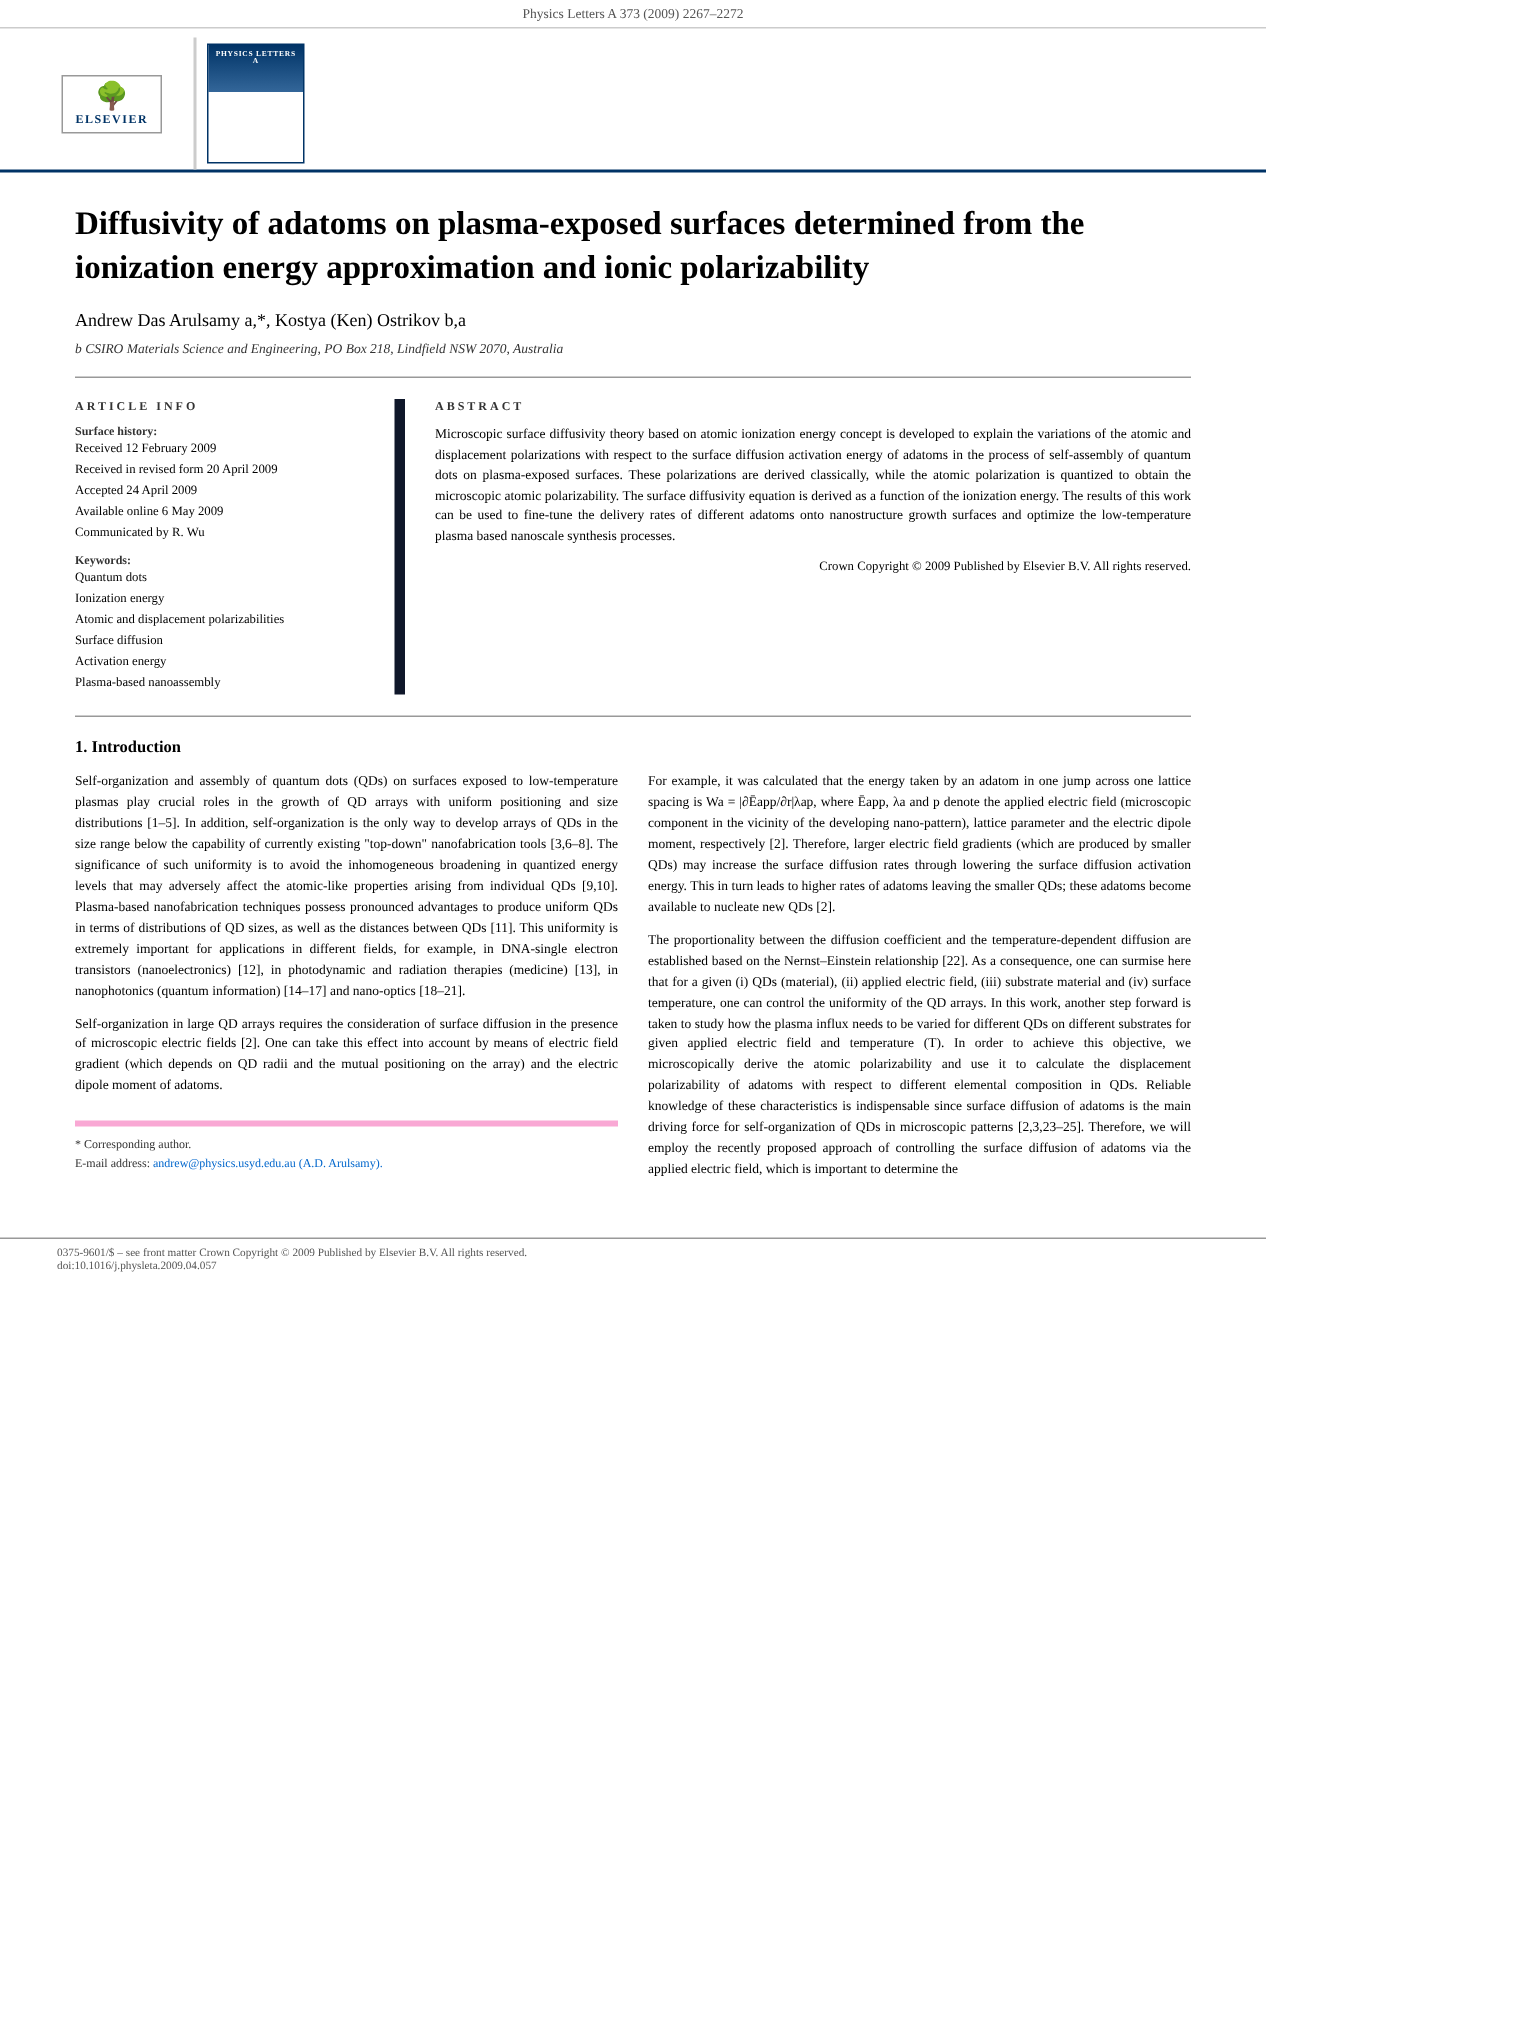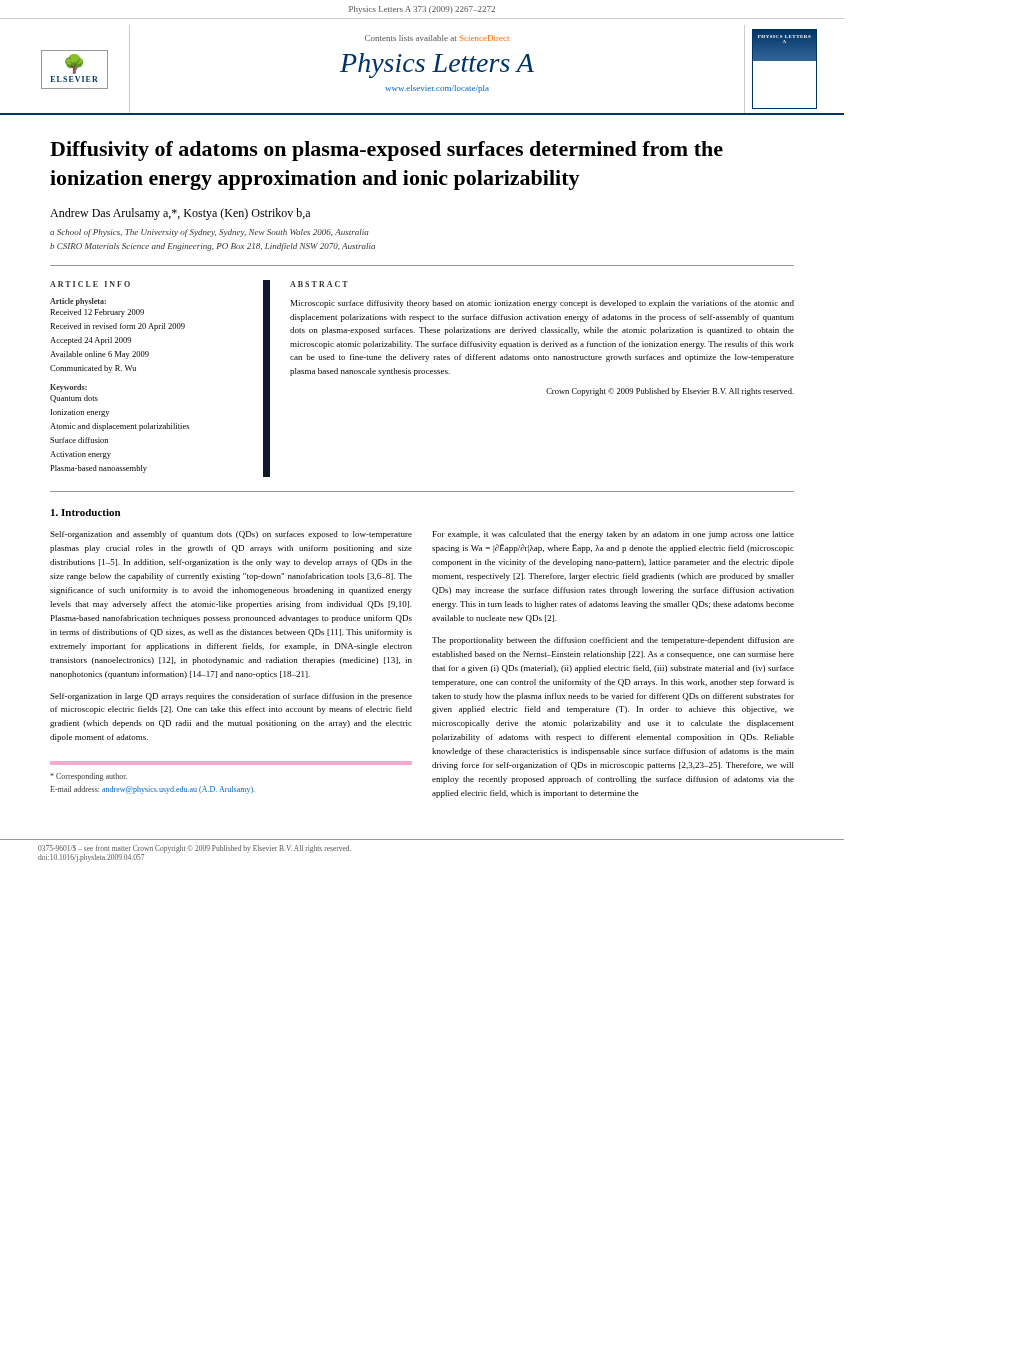--- a/index.html
+++ b/index.html
@@ -278,54 +278,46 @@
 
   <div class="journal-header">
 
     <div class="elsevier-logo-area">
       <div class="elsevier-logo-box">
         <div class="elsevier-tree">🌳</div>
         <div class="elsevier-text">ELSEVIER</div>
       </div>
     </div>
 
-    <div class="journal-center">
-      <div class="science-direct-line">
-        <span>Contents lists available at </span><span class="orange" style="cursor:pointer;">ScienceDirect</span>
-      </div>
-      <div class="journal-title-header">Physics Letters A</div>
-      <div class="journal-url blue" style="cursor:pointer;">www.elsevier.com/locate/pla</div>
-    </div>
 
     <div class="journal-cover-img">
       <div class="cover-box">
         <div class="cover-title">PHYSICS LETTERS A</div>
       </div>
     </div>
   </div>
 
   <div class="article-content">
 
     <div class="article-title">Diffusivity of adatoms on plasma-exposed surfaces determined from the ionization energy approximation and ionic polarizability</div>
 
     <div class="authors">
       <span>Andrew Das Arulsamy a,*, Kostya (Ken) Ostrikov b,a</span>
     </div>
 
-    <div class="affiliations">a School of Physics, The University of Sydney, Sydney, New South Wales 2006, Australia</div>
     <div class="affiliations">b CSIRO Materials Science and Engineering, PO Box 218, Lindfield NSW 2070, Australia</div>
 
     <hr class="divider-line">
 
     <div class="info-abstract-row">
 
       <div class="article-info-col">
         <div class="info-section-title">ARTICLE  INFO</div>
 
-        <div class="info-label">Article physleta:</div>
+        <div class="info-label">Surface history:</div>
         <div class="info-value">Received 12 February 2009</div>
         <div class="info-value">Received in revised form 20 April 2009</div>
         <div class="info-value">Accepted 24 April 2009</div>
         <div class="info-value">Available online 6 May 2009</div>
         <div class="info-value">Communicated by R. Wu</div>
 
         <div class="keywords-section">
           <div class="info-label">Keywords:</div>
           <div class="info-value">Quantum dots</div>
           <div class="info-value">Ionization energy</div>

